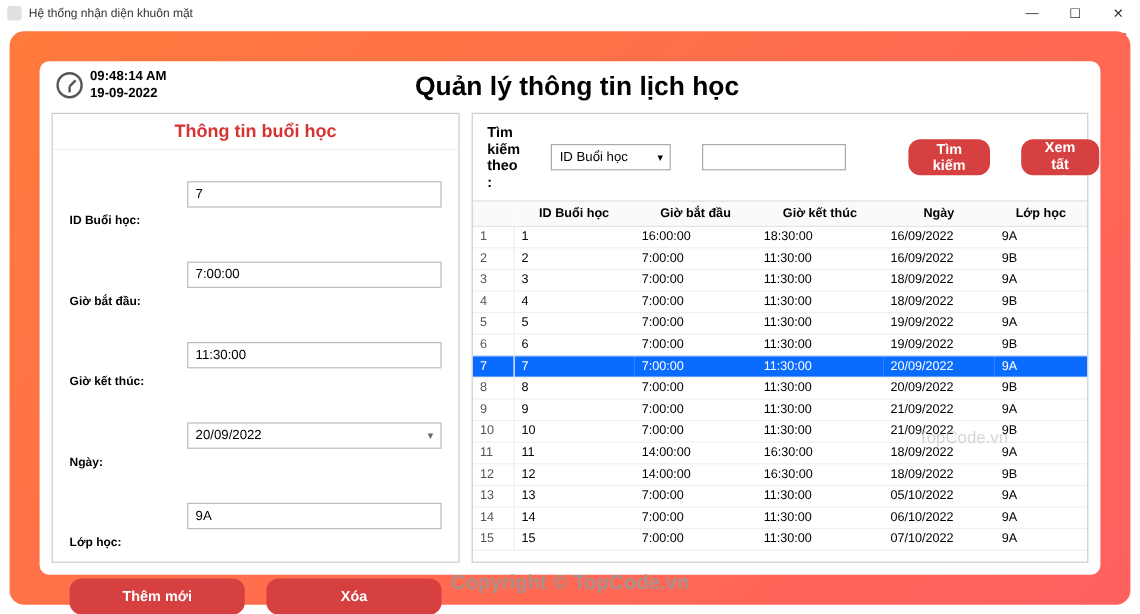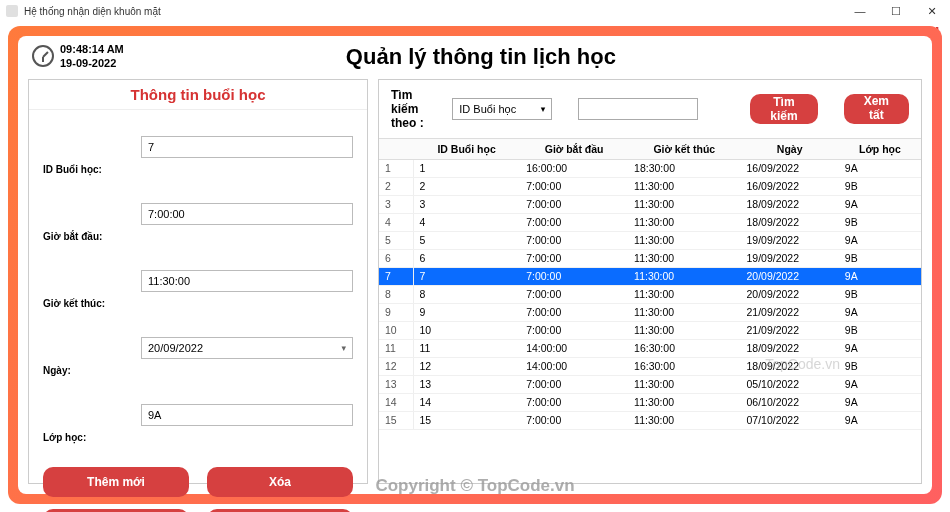--- a/index.html
+++ b/index.html
@@ -7,21 +7,21 @@
 
 .titlebar { height: 22px; display: flex; align-items: center; padding: 4px 6px; font-size: 10px; color: #333; position: relative; }
 .titlebar .icon { width: 12px; height: 12px; margin-right: 6px; background: #e0e0e0; border-radius: 2px; }
 .titlebar .ctrls { position: absolute; right: 0; top: 0; display: flex; }
 .titlebar .ctrl { width: 36px; height: 22px; display: flex; align-items: center; justify-content: center; font-size: 11px; color: #333; cursor: pointer; }
 
 .logo { position: absolute; right: 10px; top: 24px; font-weight: 800; font-size: 18px; letter-spacing: .5px; color: #222; }
 .logo .braces { color: #d63333; }
 .logo .vn { color: #d63333; }
 
-.outer { position: absolute; left: 8px; top: 26px; right: 8px; bottom: 8px; border-radius: 12px; background: linear-gradient(135deg, #ff7a3c 0%, #ff6060 100%); padding: 10px; }
+.outer { position: absolute; left: 8px; top: 26px; right: 8px; bottom: 8px; border-radius: 12px; background: linear-gradient(135deg, #ff7a3c 0%, #ff6060 100%); padding: 25px; }
 .inner { width: 100%; height: 100%; background: #fff; border-radius: 8px; display: flex; flex-direction: column; }
 
 .header { display: flex; align-items: flex-start; padding: 6px 14px 2px; }
 .clock-wrap { display: flex; align-items: center; gap: 6px; }
 .clock-icon { width: 22px; height: 22px; border: 2px solid #555; border-radius: 50%; position: relative; }
 .clock-icon::before, .clock-icon::after { content: ''; position: absolute; background: #555; left: 50%; top: 50%; transform-origin: left center; }
 .clock-icon::before { width: 7px; height: 2px; transform: rotate(-45deg); }
 .clock-icon::after { width: 5px; height: 2px; transform: rotate(90deg); }
 .clock-text { font-size: 11px; font-weight: 700; line-height: 1.3; }
 .page-title { flex: 1; text-align: center; font-size: 22px; font-weight: 700; margin-top: 2px; }

